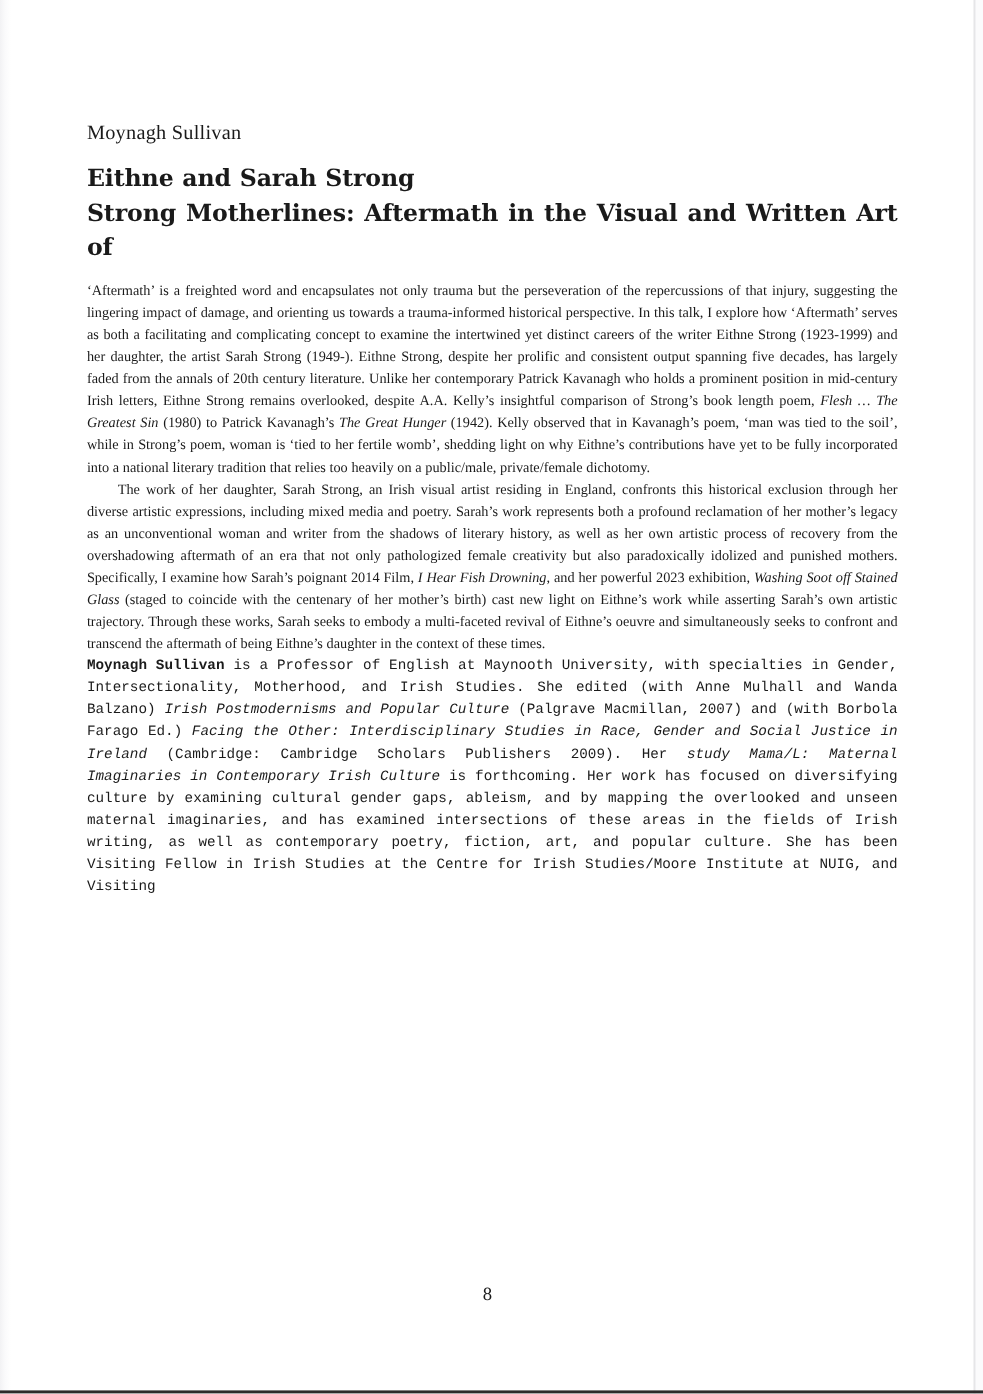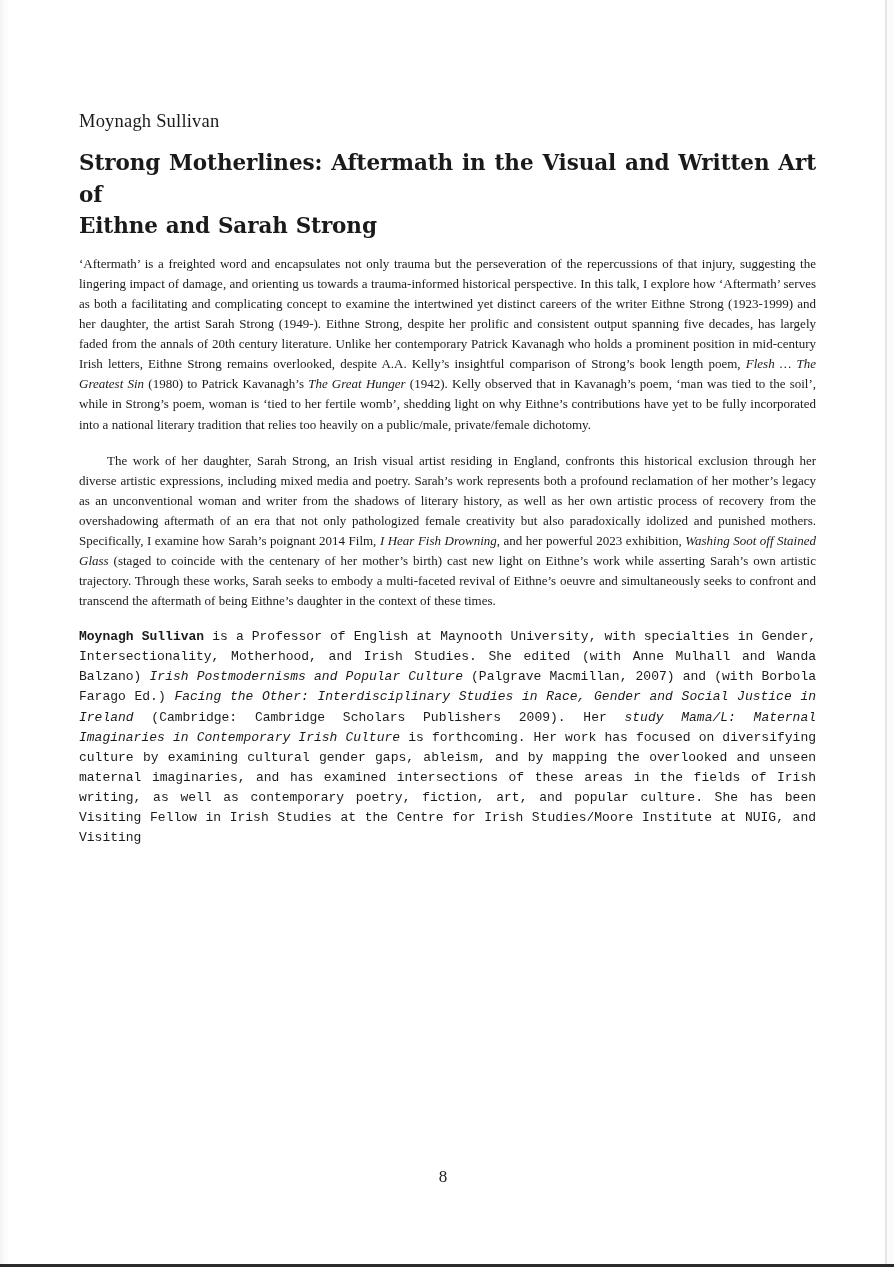--- a/index.html
+++ b/index.html
@@ -88,21 +88,21 @@
 
   p.body {
     font-size: 13px;
     line-height: 1.545;
     text-align: justify;
     text-align-last: left;
     margin: 0;
     word-spacing: 0.1px;
   }
   p.body + p.body {
-    margin-top: 16px;
+    margin-top: 0;
   }
   p.indent {
     text-indent: 28px;
   }
   p.gap {
     margin-top: 20px;
     font-family: Liberation Mono, monospace;
   }
   .bio {
     font-size: 17.0px;
@@ -133,22 +133,22 @@
   <div class="edge-left"></div>
   <div class="edge-right-line"></div>
   <div class="edge-right-fill"></div>
   <div class="edge-bottom"></div>
 
   <div class="content">
 
     <div class="author-line">Moynagh Sullivan</div>
 
     <h1 class="title">
+      <span class="ln">Eithne and Sarah Strong</span>
       <span class="ln j">Strong Motherlines: Aftermath in the Visual and Written Art of</span>
-      <span class="ln">Eithne and Sarah Strong</span>
     </h1>
 
     <p class="body"><span>‘Aftermath’ is a freighted word and encapsulates not only trauma but the perseveration of the repercussions of that injury, suggesting the lingering impact of damage, and orienting us towards a trauma-informed historical perspective. In this talk, I explore how ‘Aftermath’ serves as both a facilitating and complicating concept to examine the intertwined yet distinct careers of the writer Eithne Strong (1923-1999) and her daughter, the artist Sarah Strong (1949-). Eithne Strong, despite her prolific and consistent output spanning five decades, has largely faded from the annals of 20th century literature. Unlike her contemporary Patrick Kavanagh who holds a prominent position in mid-century Irish letters, Eithne Strong remains overlooked, despite A.A. Kelly’s insightful comparison of Strong’s book length poem, </span><i>Flesh … The Greatest Sin</i><span> (1980) to Patrick Kavanagh’s </span><i>The Great Hunger</i><span> (1942). Kelly observed that in Kavanagh’s poem, ‘man was tied to the soil’, while in Strong’s poem, woman is ‘tied to her fertile womb’, shedding light on why Eithne’s contributions have yet to be fully incorporated into a national literary tradition that relies too heavily on a public/male, private/female dichotomy.</span></p>
 
     <p class="body indent"><span>The work of her daughter, Sarah Strong, an Irish visual artist residing in England, confronts this historical exclusion through her diverse artistic expressions, including mixed media and poetry. Sarah’s work represents both a profound reclamation of her mother’s legacy as an unconventional woman and writer from the shadows of literary history, as well as her own artistic process of recovery from the overshadowing aftermath of an era that not only pathologized female creativity but also paradoxically idolized and punished mothers. Specifically, I examine how Sarah’s poignant 2014 Film, </span><i>I Hear Fish Drowning</i><span>, and her powerful 2023 exhibition, </span><i>Washing Soot off Stained Glass</i><span> (staged to coincide with the centenary of her mother’s birth) cast new light on Eithne’s work while asserting Sarah’s own artistic trajectory. Through these works, Sarah seeks to embody a multi-faceted revival of Eithne’s oeuvre and simultaneously seeks to confront and transcend the aftermath of being Eithne’s daughter in the context of these times.</span></p>
 
     <p class="body bio gap"><b>Moynagh Sullivan</b><span> is a Professor of English at Maynooth University, with specialties in Gender, Intersectionality, Motherhood, and Irish Studies. She edited (with Anne Mulhall and Wanda Balzano) </span><i>Irish Postmodernisms and Popular Culture</i><span> (Palgrave Macmillan, 2007) and (with Borbola Farago Ed.) </span><i>Facing the Other: Interdisciplinary Studies in Race, Gender and Social Justice in Ireland</i><span> (Cambridge: Cambridge Scholars Publishers 2009). Her </span><i>study Mama/L: Maternal Imaginaries in Contemporary Irish Culture</i><span> is forthcoming. Her work has focused on diversifying culture by examining cultural gender gaps, ableism, and by mapping the overlooked and unseen maternal imaginaries, and has examined intersections of these areas in the fields of Irish writing, as well as contemporary poetry, fiction, art, and popular culture. She has been Visiting Fellow in Irish Studies at the Centre for Irish Studies/Moore Institute at NUIG, and Visiting</span></p>
 
   </div>
 

